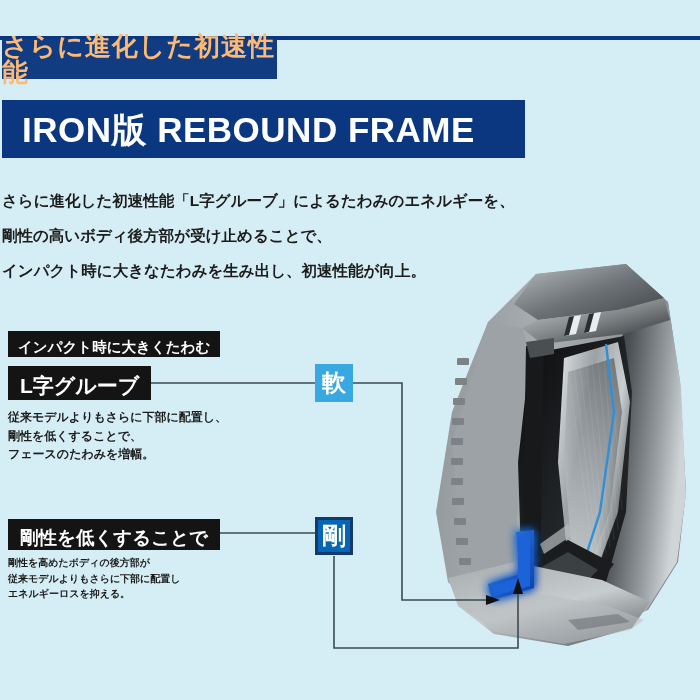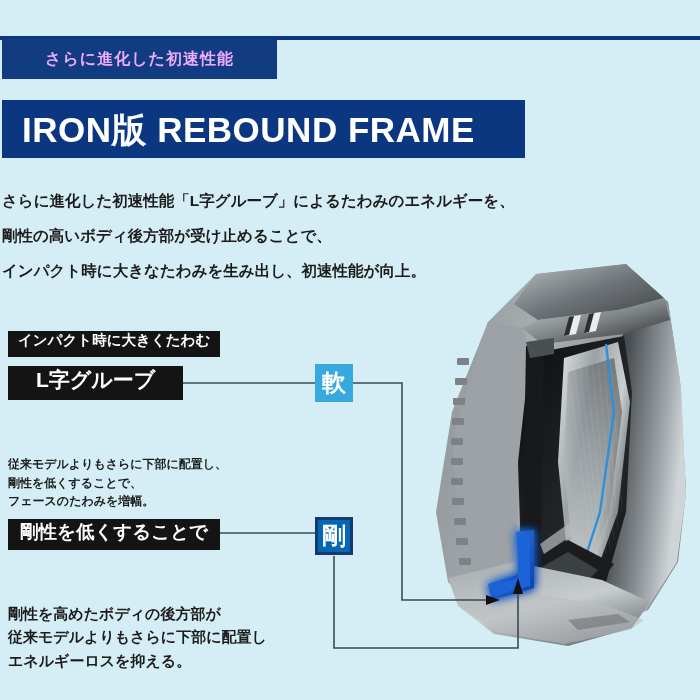--- a/index.html
+++ b/index.html
@@ -15,21 +15,21 @@
   
   .top-rule{position:absolute;left:0;top:36px;width:700px;height:4px;background:#0b3780;}
 
   
   .subtitle-badge{
     position:absolute;left:2px;top:39px;width:275px;height:40px;
     background:#123c82;
     display:flex;align-items:center;justify-content:center;
   }
   .subtitle-badge span{
-    color:#f0abfc;font-size:16px;font-weight:700;letter-spacing:1px;
+    color:#fdba74;font-size:26px;font-weight:700;letter-spacing:1px;
     line-height:1;
   }
 
   
   .title-bar{
     position:absolute;left:2px;top:100px;width:523px;height:58px;
     background:#0b3780;
     display:flex;align-items:center;
   }
   .title-bar span{
@@ -40,32 +40,32 @@
   
   .lead{position:absolute;left:2px;top:192px;width:520px;}
   .lead p{
     margin:0 0 18px 0;color:#1c1c1c;font-size:15.5px;font-weight:700;
     line-height:1.1;white-space:nowrap;
   }
 
   
   .chip{
     position:absolute;background:#141414;color:#ffffff;
-    display:flex;align-items:flex-start;
+    display:flex;align-items:flex-end;
     font-weight:700;white-space:nowrap;
   }
   .chip-small{left:8px;top:331px;height:26px;padding:0 10px;font-size:14.5px;}
-  .chip-big-1{left:8px;top:366px;height:34px;padding:0 28px;font-size:21px;}
+  .chip-big-1{left:8px;top:366px;height:34px;padding:0 12px;font-size:21px;}
   .chip-big-2{left:8px;top:519px;height:31px;padding:0 12px;font-size:18.5px;}
 
   
-  .desc{position:absolute;color:#1c1c1c;font-weight:700;margin-top:47px;}
+  .desc{position:absolute;color:#1c1c1c;font-weight:700;}
   .desc div{white-space:nowrap;line-height:1.55;}
   .desc-1{left:8px;top:408px;font-size:12px;}
-  .desc-2{left:8px;top:555px;font-size:15px;}
+  .desc-2{left:8px;top:555px;font-size:10px;}
 
   
   .sq{
     position:absolute;display:flex;align-items:center;justify-content:center;
     color:#ffffff;font-weight:700;font-size:24px;line-height:1;
   }
   .sq-soft{left:315px;top:364px;width:38px;height:38px;background:#37a9e0;}
   .sq-hard{left:315px;top:517px;width:38px;height:38px;background:#0566b5;border:3px solid #143a6b;box-sizing:border-box;}
 
   

